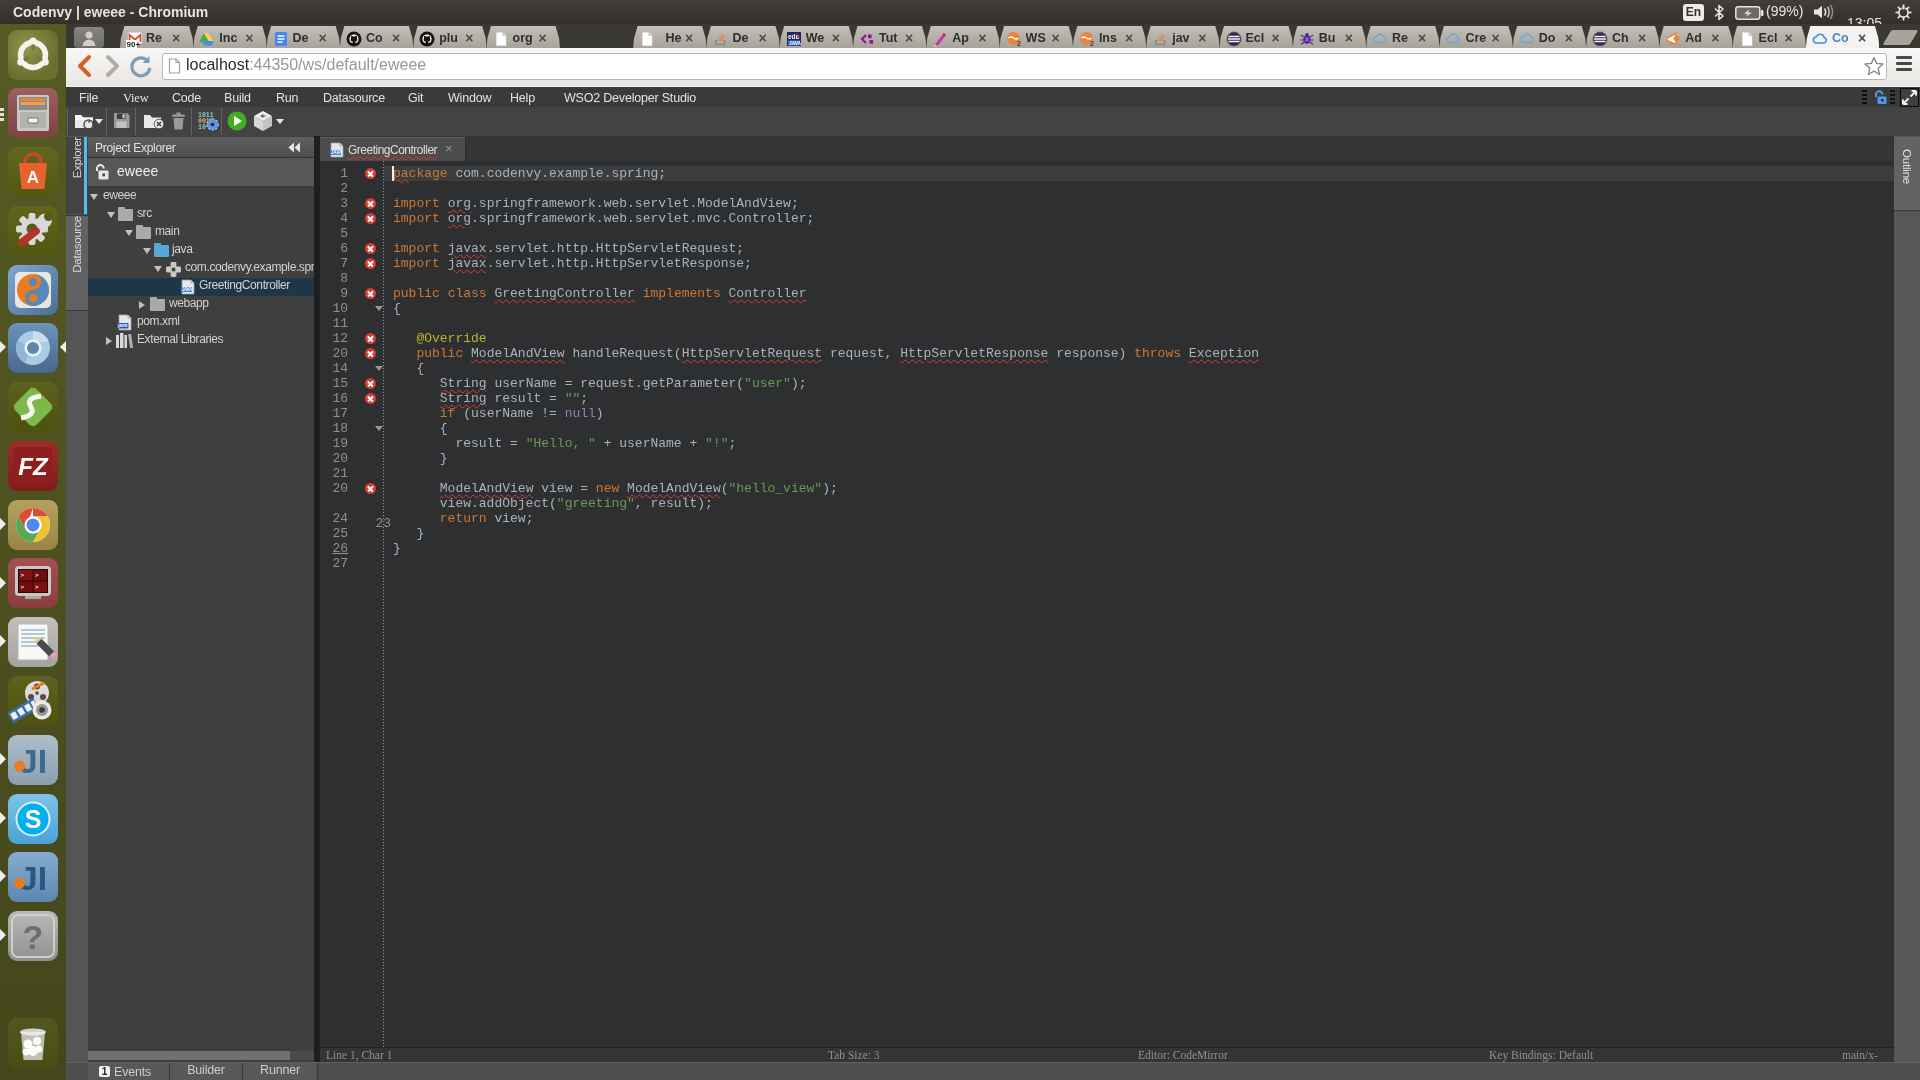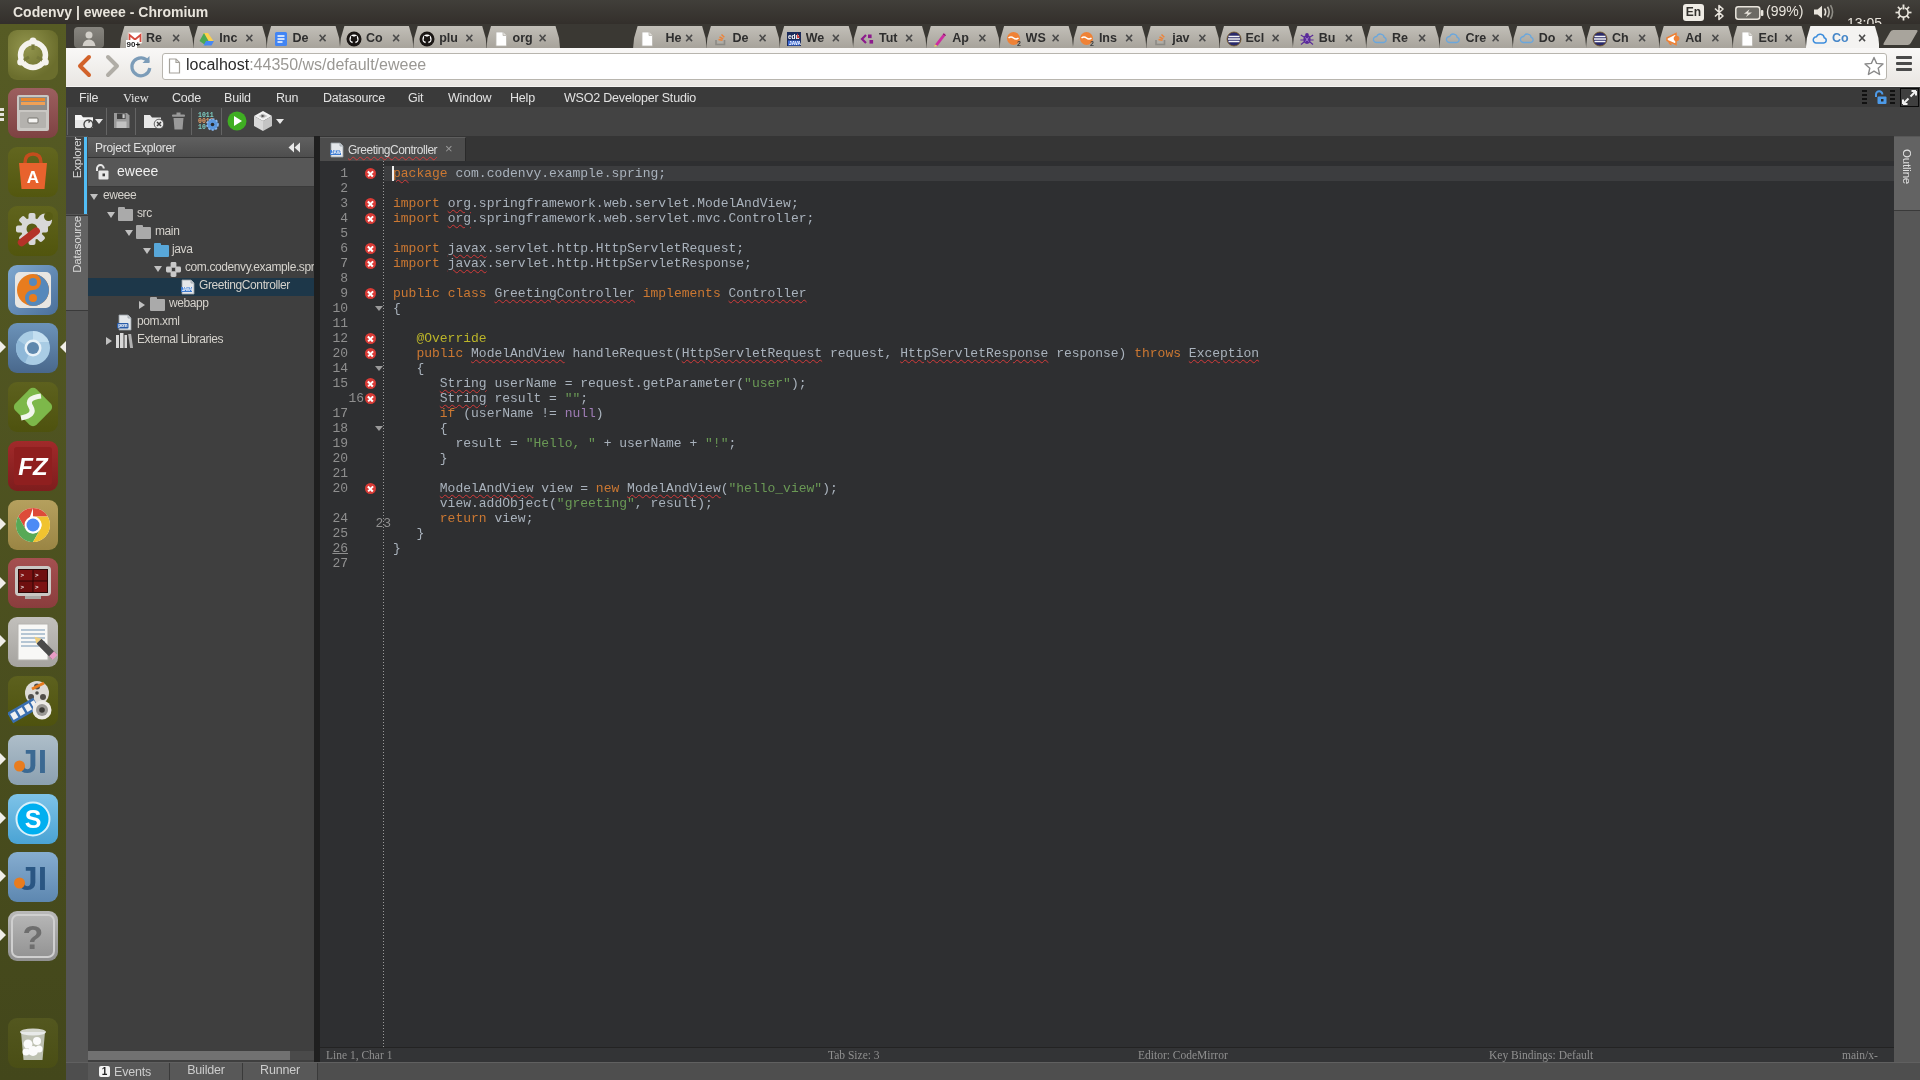--- a/index.html
+++ b/index.html
@@ -710,21 +710,21 @@
     <div class="num a" style="top:241px;">6</div>
     <div class="num a" style="top:256px;">7</div>
     <div class="num a" style="top:271px;">8</div>
     <div class="num a" style="top:286px;">9</div>
     <div class="num a" style="top:301px;">10</div>
     <div class="num a" style="top:316px;">11</div>
     <div class="num a" style="top:331px;">12</div>
     <div class="num a" style="top:346px;">20</div>
     <div class="num a" style="top:361px;">14</div>
     <div class="num a" style="top:376px;">15</div>
-    <div class="num a" style="top:391px;padding-left:16px;">16</div>
+    <div class="num a" style="top:391px;">16</div>
     <div class="num a" style="top:406px;">17</div>
     <div class="num a" style="top:421px;">18</div>
     <div class="num a" style="top:436px;">19</div>
     <div class="num a" style="top:451px;">20</div>
     <div class="num a" style="top:466px;">21</div>
     <div class="num a" style="top:481px;">20</div>
     <div class="num a" style="top:516px;padding-left:43px;">23</div>
     <div class="num a" style="top:511px;">24</div>
     <div class="num a" style="top:526px;">25</div>
     <div class="num a" style="top:541px;text-decoration:underline;">26</div>

